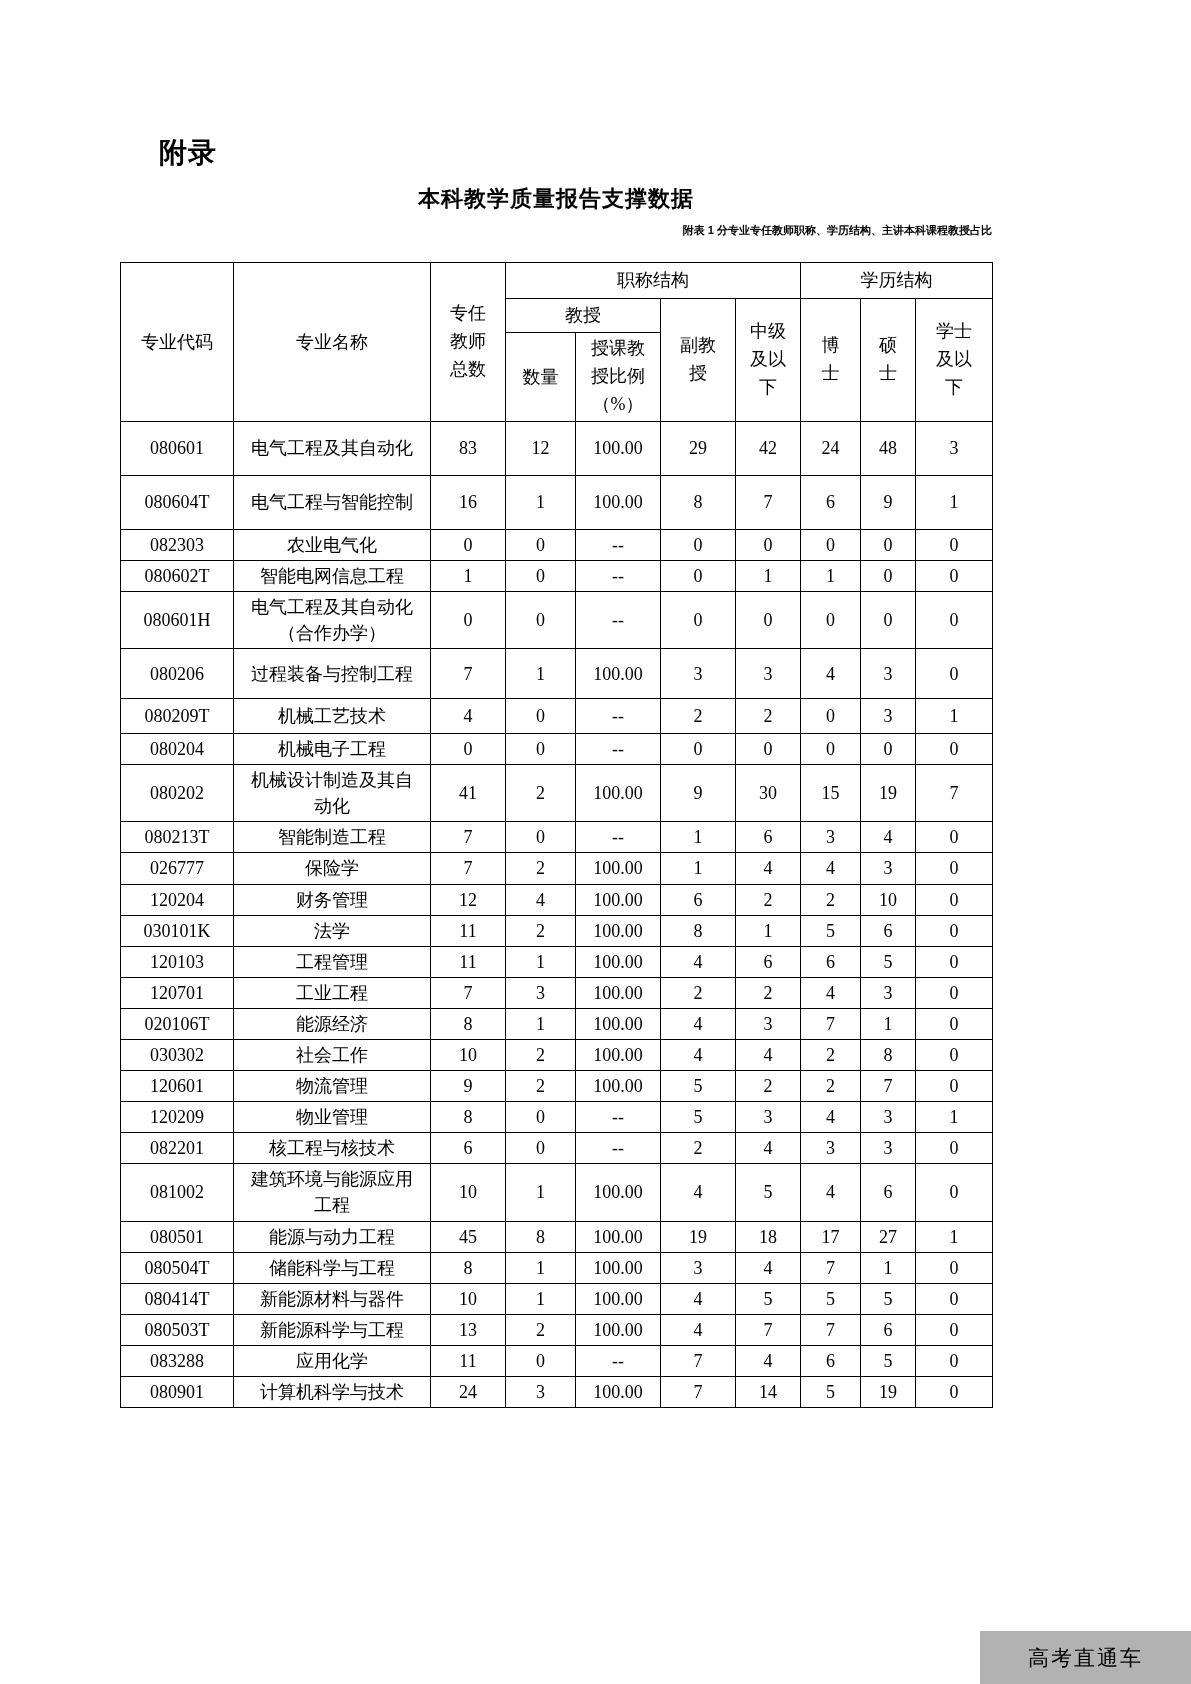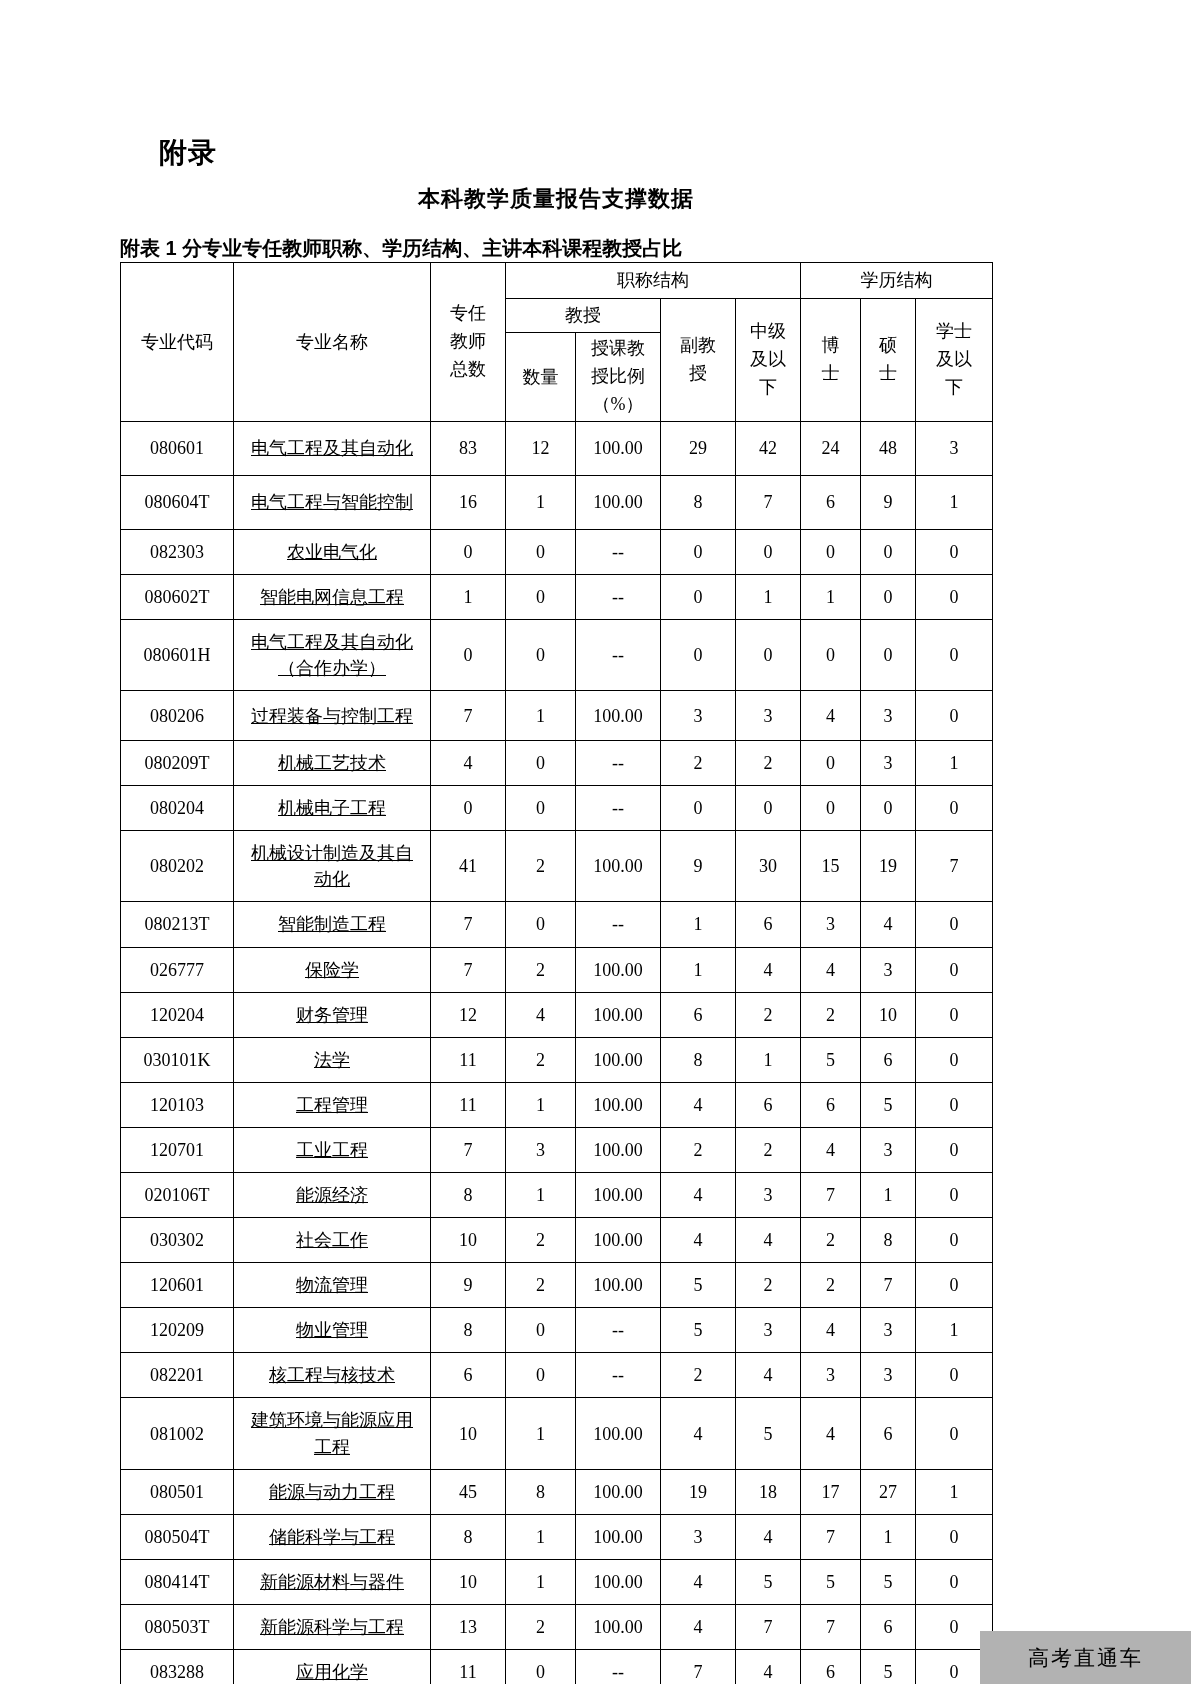--- a/index.html
+++ b/index.html
@@ -32,25 +32,25 @@
     text-align: center;
     font-family: "Liberation Sans", "DejaVu Sans", sans-serif;
     font-size: 22px;
     font-weight: 700;
     letter-spacing: 1px;
     margin-top: 14px;
   }
   .table-caption {
     position: absolute;
     left: 120px;
-    top: 235px;
+    top: 223px;
     width: 872px;
-    text-align: left;
+    text-align: right;
     font-family: "Liberation Sans", "DejaVu Sans", sans-serif;
-    font-size: 20px;
+    font-size: 11px;
     font-weight: 700;
   }
   .table-wrap {
     position: absolute;
     left: 120px;
     top: 262px;
     width: 872px;
   }
   table {
     border-collapse: collapse;
@@ -64,21 +64,21 @@
     vertical-align: middle;
     font-weight: normal;
     padding: 2px 4px;
     line-height: 1.45;
   }
   thead tr:nth-child(1) th { height: 36px; }
   thead tr:nth-child(2) th { height: 34px; }
   thead tr:nth-child(3) th { height: 88px; }
   .pre { white-space: pre-line; line-height: 1.55; }
   tbody td { height: 31px; }
-  tbody td:nth-child(2) { padding: 9px 13px; text-decoration: underline; }
+  tbody td:nth-child(2) { padding: 2px 13px; }
   tbody tr:nth-child(1) td, tbody tr:nth-child(2) td { height: 54px; }
   tbody tr:nth-child(6) td { height: 50px; }
   tbody tr:nth-child(7) td { height: 35px; }
   .page-number {
     position: absolute;
     left: 120px;
     top: 1428px;
     width: 872px;
     text-align: center;
     font-size: 15px;

